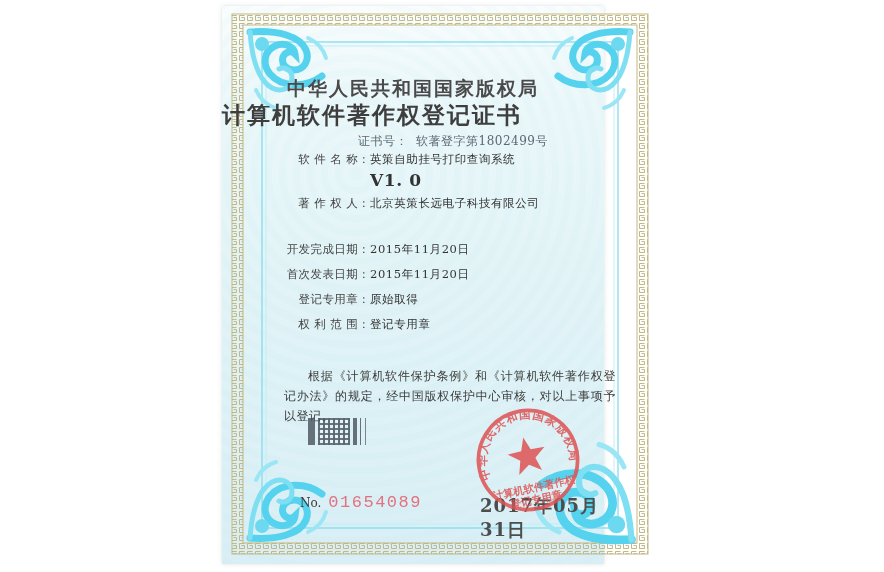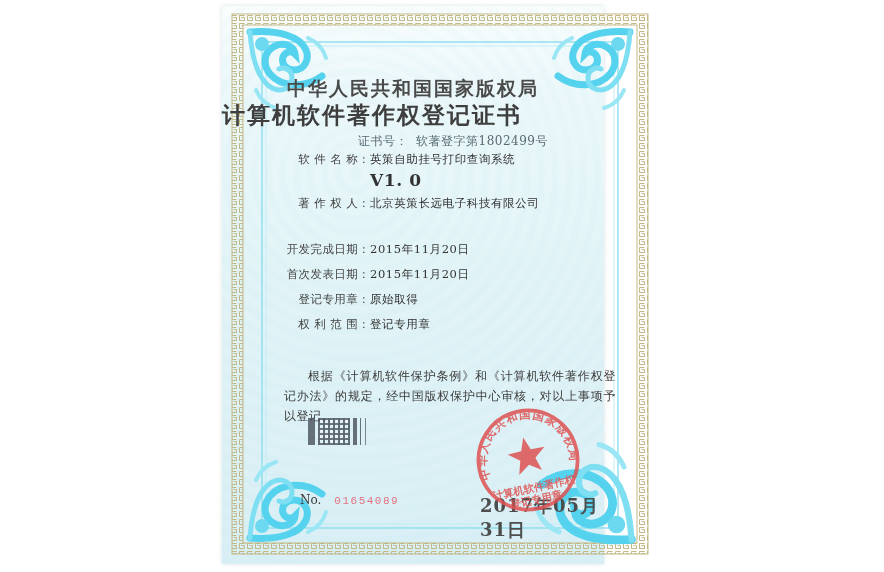--- a/index.html
+++ b/index.html
@@ -45,21 +45,21 @@
       repeating-linear-gradient(0deg, rgba(70,78,90,.9) 0 2px, rgba(255,255,255,0) 2px 5px),
       repeating-linear-gradient(45deg, rgba(255,255,255,.55) 0 2px, rgba(255,255,255,0) 2px 6px);
   }
   .bc-right{
     flex:1;height:100%;margin-left:3px;
     background:repeating-linear-gradient(90deg,#515a66 0 4px,rgba(0,0,0,0) 4px 7px,#515a66 7px 8px,rgba(0,0,0,0) 8px 12px,#6a7380 12px 13px,rgba(0,0,0,0) 13px 19px);
   }
   .serial{position:absolute;left:78px;top:487px;font-size:12px;color:#3a3a3a;}
   .serial .serial-number{
     font-family:"Liberation Mono","DejaVu Sans Mono",monospace;
-    color:#e4717f;letter-spacing:1.5px;margin-left:13px;font-size:11px;
+    color:#e4717f;letter-spacing:1.5px;margin-left:7px;font-size:17px;
   }
   .issue-date{
     position:absolute;left:258px;top:488px;font-size:18px;color:#4d4d4d;letter-spacing:1px;font-weight:600;
   }
   .seal-svg{position:absolute;left:240px;top:388px;pointer-events:none;}
 </style>
 </head>
 <body>
 
 <div class="stage">

